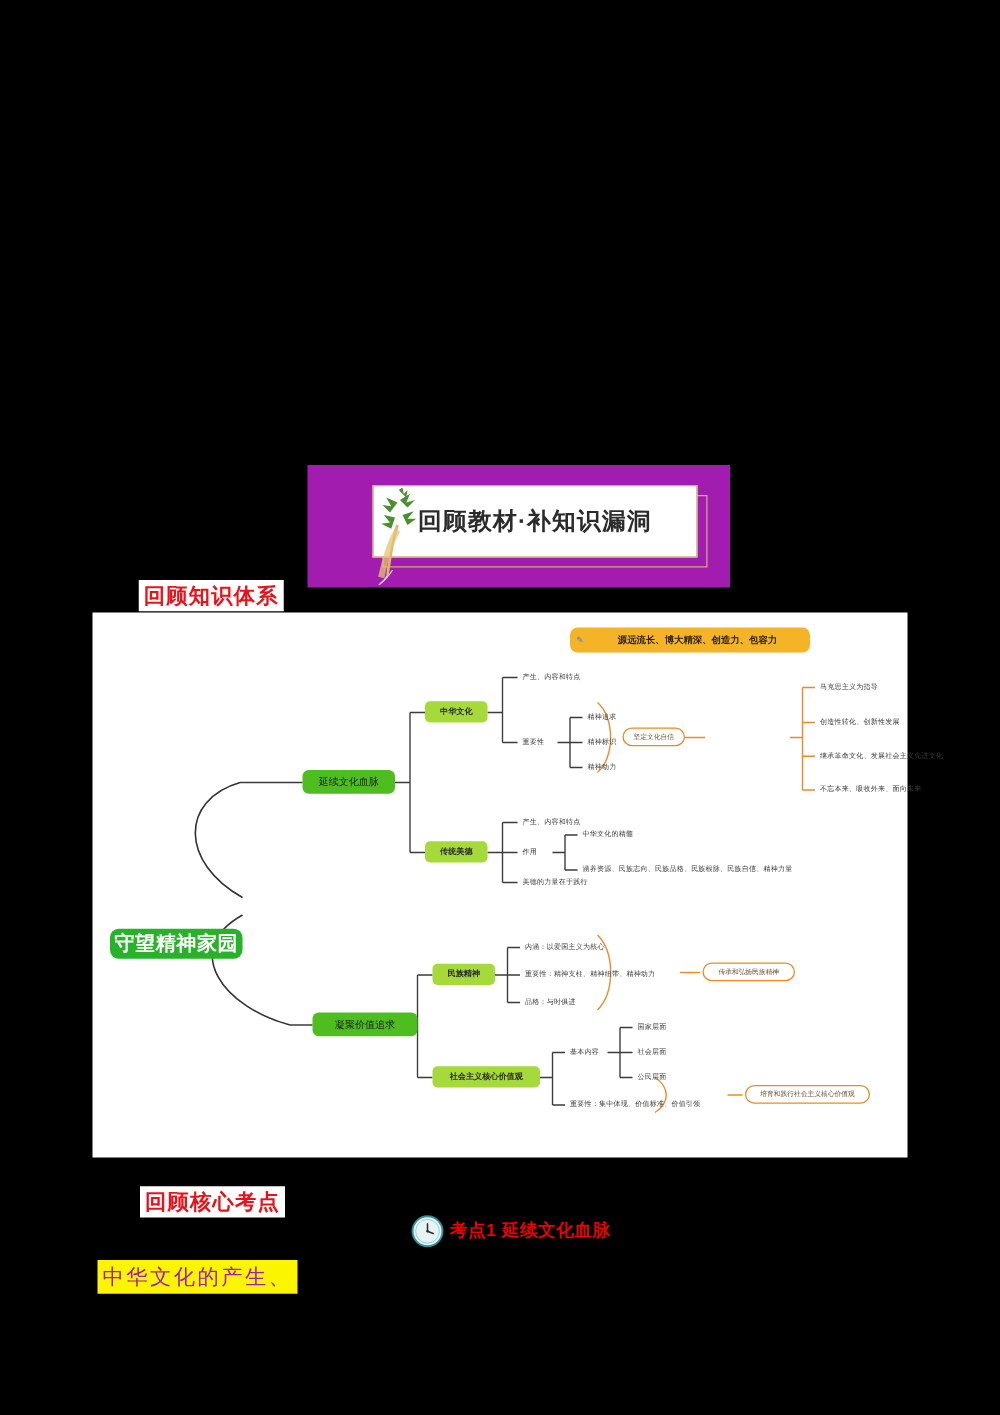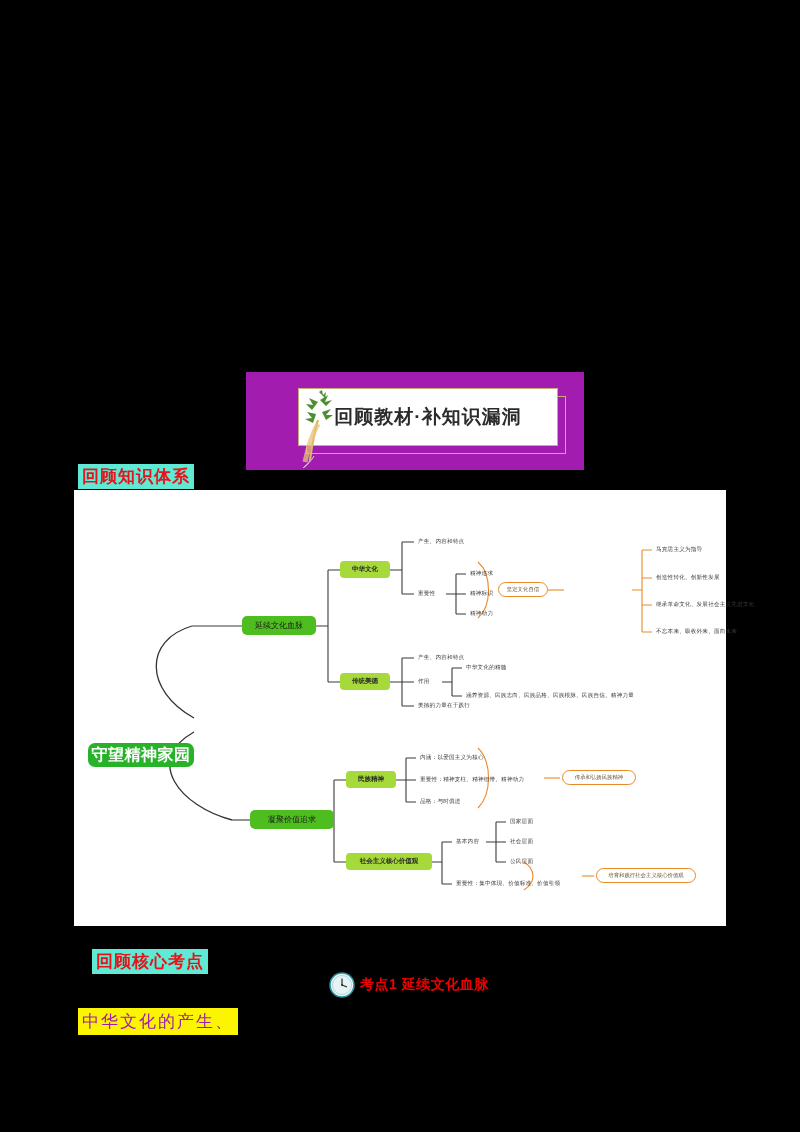--- a/index.html
+++ b/index.html
@@ -12,23 +12,23 @@
   .banner{position:absolute;left:238px;top:364px;width:338px;height:98px;background:#a21caf;}
   .banner-inner{position:absolute;left:52px;top:16px;width:268px;height:64px;}
   .banner-box-back{position:absolute;left:8px;top:8px;width:258px;height:56px;border:1.6px solid #c9ad7a;}
   .banner-box-front{position:absolute;left:0;top:0;width:258px;height:56px;border:1.6px solid #c9ad7a;background:#fff;}
   .banner-title{position:absolute;left:0;top:0;width:258px;height:56px;display:flex;align-items:center;
                 justify-content:center;font-size:19px;font-weight:bold;color:#2b2b2b;letter-spacing:1px;}
   .sprig{position:absolute;left:-6px;top:2px;width:58px;height:78px;}
 
   
   .sec-label{position:absolute;font-size:17px;font-weight:bold;color:#e8131a;
-             background:#5eead4;padding:1px 4px;letter-spacing:1px;white-space:nowrap;}
+             background:#ffffff;padding:1px 4px;letter-spacing:1px;white-space:nowrap;margin-left:33px;}
   #sec-knowledge{left:70px;top:456px;}
-  #sec-exam{left:84px;top:941px;text-align:right;}
+  #sec-exam{left:71px;top:941px;text-align:right;}
 
   .yellow-line{position:absolute;left:70px;top:1000px;font-size:17px;color:#a21caf;
                background:#fcf500;padding:2px 4px;letter-spacing:2px;white-space:nowrap;}
 
   
   .exam-point{position:absolute;left:320px;top:963px;display:flex;align-items:center;gap:4px;}
   .clock-icon{width:28px;height:28px;flex:0 0 28px;}
   .exam-point-text{font-size:14px;font-weight:bold;color:#ee0000;white-space:nowrap;letter-spacing:0.5px;}
 
   
@@ -114,20 +114,24 @@
         <path d="M558 100 L 568 100 L 568 60 M568 100 L568 142 M568 60 L578 60 M568 88 L578 88 M568 115 L578 115 M568 142 L578 142"></path>
         <path d="M404 258 C 418 272 418 304 404 318"></path>
         <path d="M470 288 L 486 288"></path>
         <path d="M450 372 C 462 380 462 392 450 400"></path>
         <path d="M508 386 L 520 386"></path>
       </g>
     </svg>
 
     <div class="node n-root" style="left:14px;top:218px;width:106px;height:24px;">守望精神家园</div>
 
+    <div class="node n-amber" style="left:382px;top:12px;width:192px;height:20px;position:absolute;">
+      <span class="pencil">✎</span>
+      <span>源远流长、博大精深、创造力、包容力</span>
+    </div>
 
     <div class="node n-l2" style="left:168px;top:126px;width:74px;height:19px;">延续文化血脉</div>
 
     <div class="node n-l3" style="left:266px;top:71px;width:50px;height:17px;">中华文化</div>
 
     <div class="leaf" style="left:344px;top:48px;">产生、内容和特点</div>
     <div class="leaf" style="left:344px;top:100px;">重要性</div>
 
     <div class="leaf" style="left:396px;top:80px;">精神追求</div>
     <div class="leaf" style="left:396px;top:100px;">精神标识</div>

